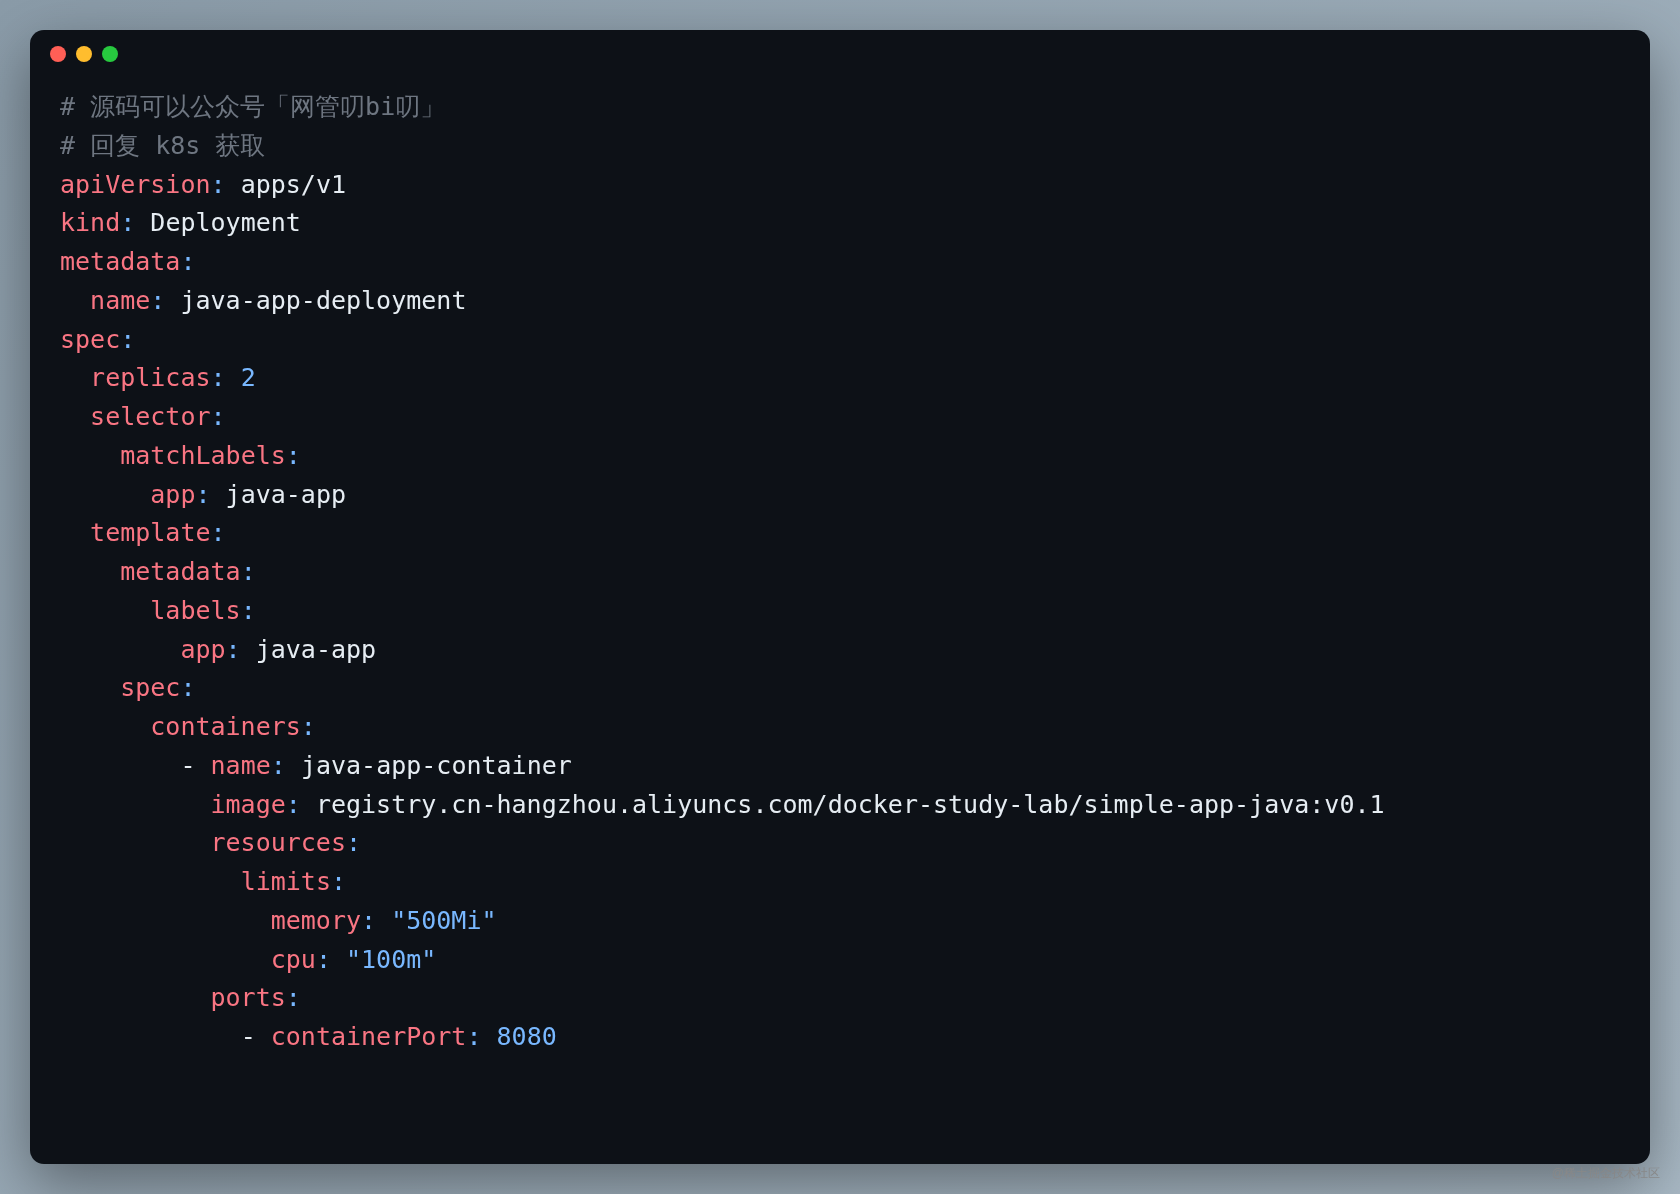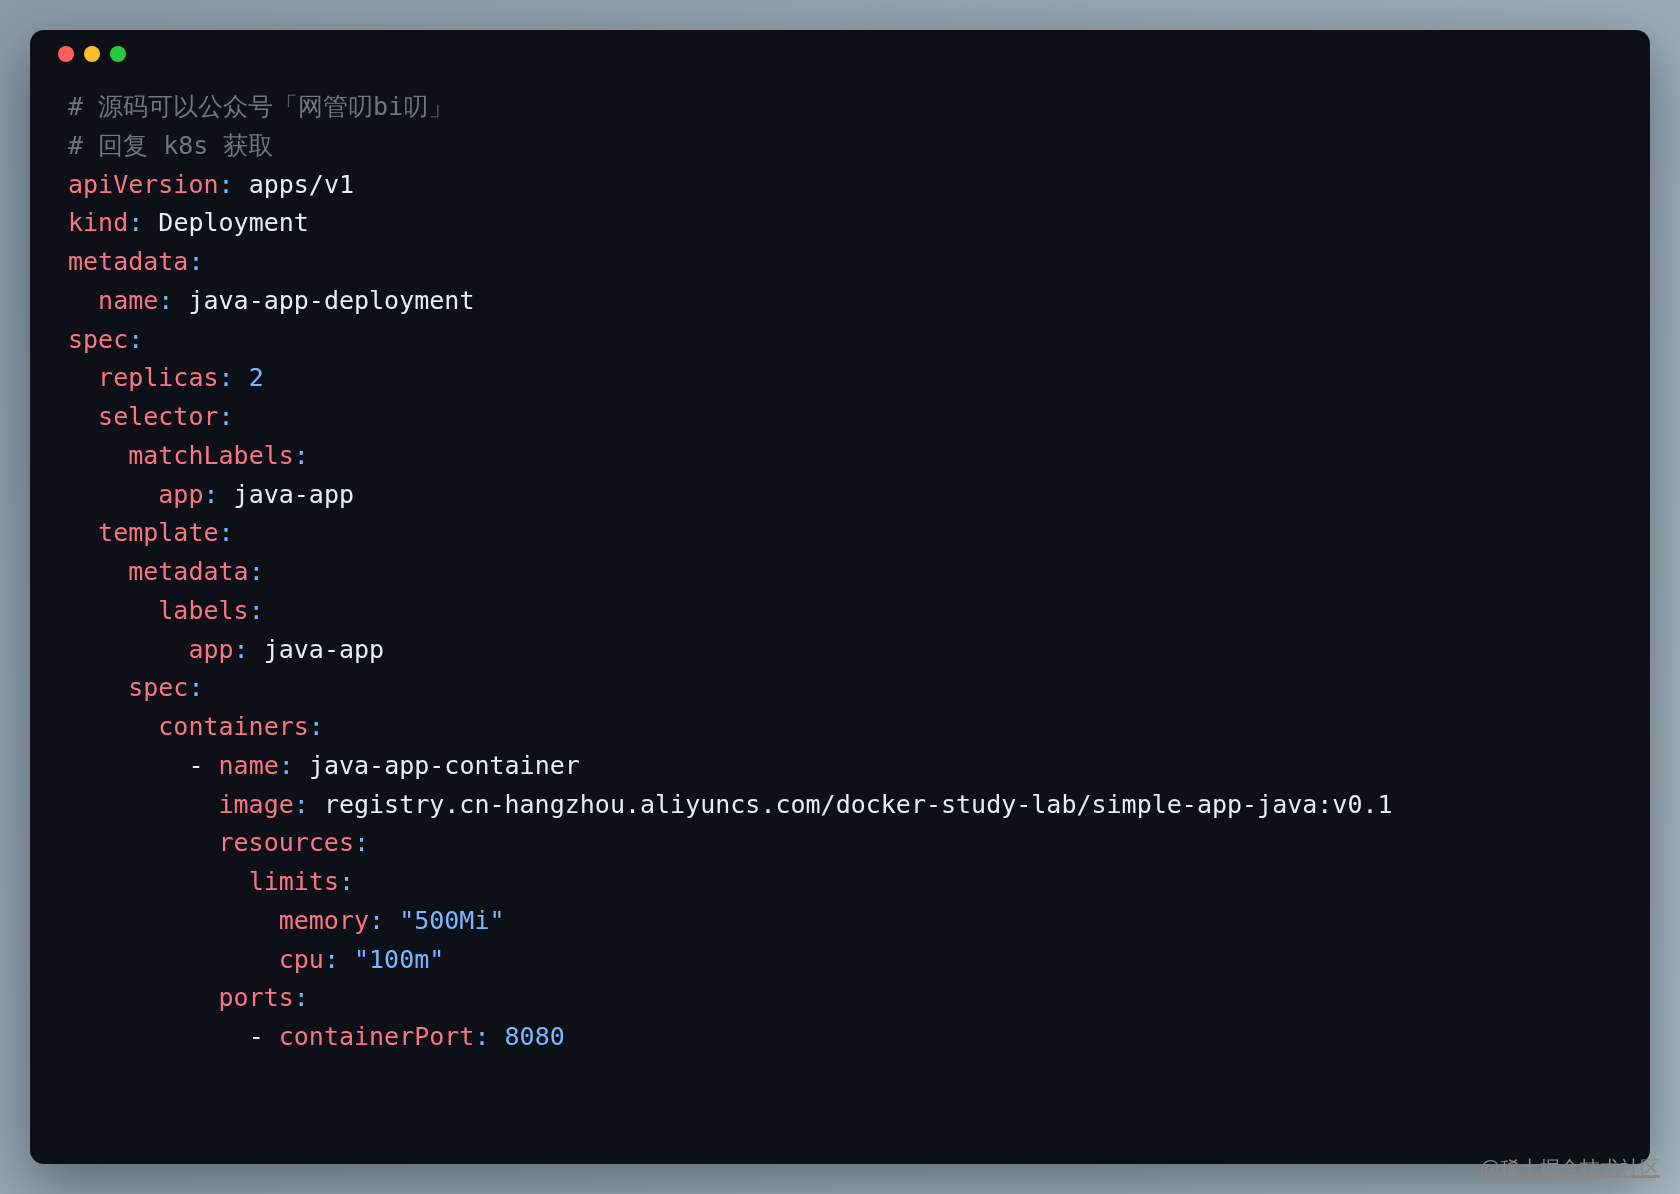--- a/index.html
+++ b/index.html
@@ -20,21 +20,20 @@
     }
     .terminal-window {
       background: #0d1117;
       border-radius: 14px;
       width: 100%;
       height: 100%;
       overflow: hidden;
       box-shadow: 0 20px 60px rgba(0,0,0,0.4);
       display: flex;
       flex-direction: column;
-      padding-left: 8px;
     }
     .titlebar {
       height: 48px;
       display: flex;
       align-items: center;
       padding: 0 20px;
       gap: 10px;
     }
     .traffic-light {
       width: 16px;
@@ -58,23 +57,22 @@
     .c-string { color: #e6edf3; }
     .c-colon { color: #79b8ff; }
     .c-number { color: #79b8ff; }
     .c-dash { color: #e6edf3; }
     .c-quoted { color: #79b8ff; }
     .watermark {
       position: absolute;
       bottom: 12px;
       right: 20px;
       color: #888;
-      font-size: 20px;
+      font-size: 12px;
       font-family: -apple-system, sans-serif;
-      text-decoration: underline;
     }
   </style>
 </head>
 <body>
 
 <div class="terminal-window">
   <div class="titlebar">
     <div class="traffic-light red"></div>
     <div class="traffic-light yellow"></div>
     <div class="traffic-light green"></div>

